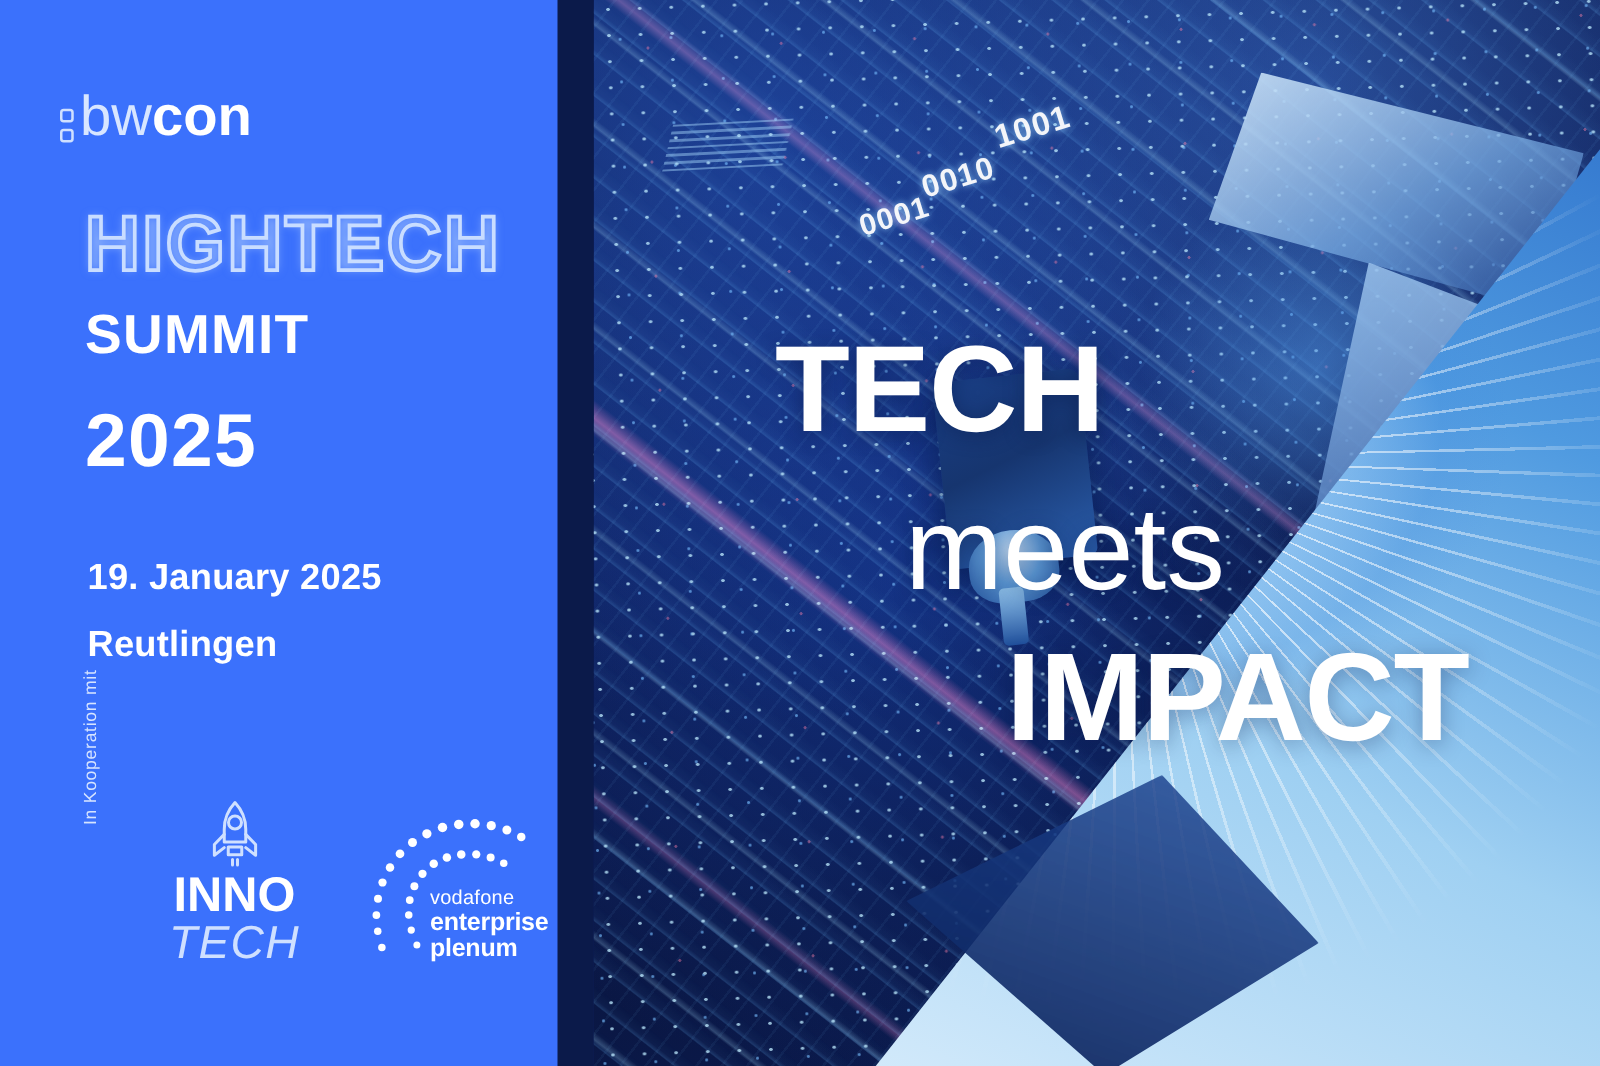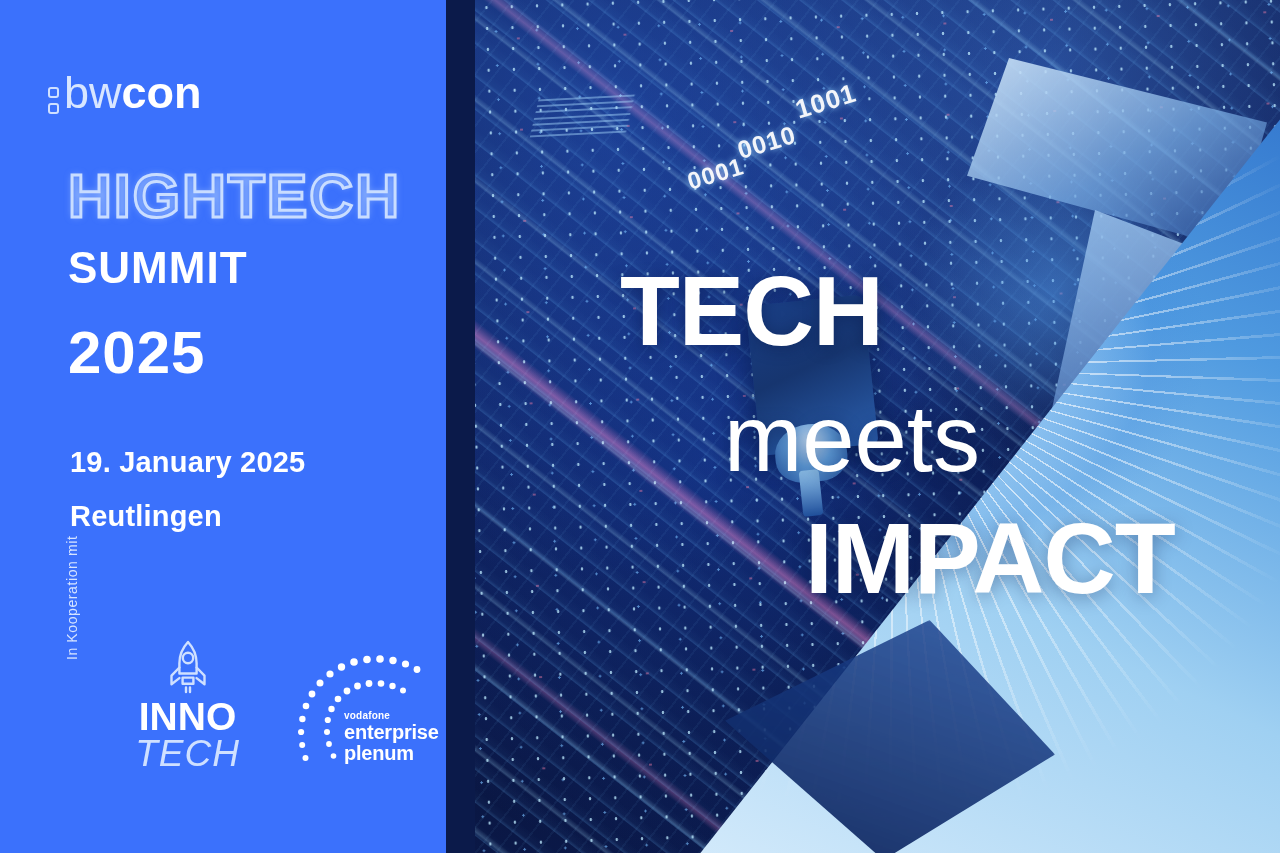--- a/index.html
+++ b/index.html
@@ -287,21 +287,21 @@
 
   .vodafone{
     position:absolute; left:292px; top:638px;
     width:168px; height:150px;
   }
   .vf-arcs{ position:absolute; left:0; top:0; }
   .vf-text{
     position:absolute; left:52px; top:73px;
     color:#ffffff; line-height:1.06;
   }
-  .vf-small{ font-size:10px; font-weight:700; letter-spacing:.2px; }
+  .vf-small{ font-size:16px; font-weight:400; letter-spacing:.2px; }
   .vf-big{ font-size:20px; font-weight:700; letter-spacing:-.2px; }
 </style>
 </head>
 <body>
 
 <div class="poster">
 
   <div class="photo">
     <div class="circuit-base"></div>
     <div class="rays"></div>

